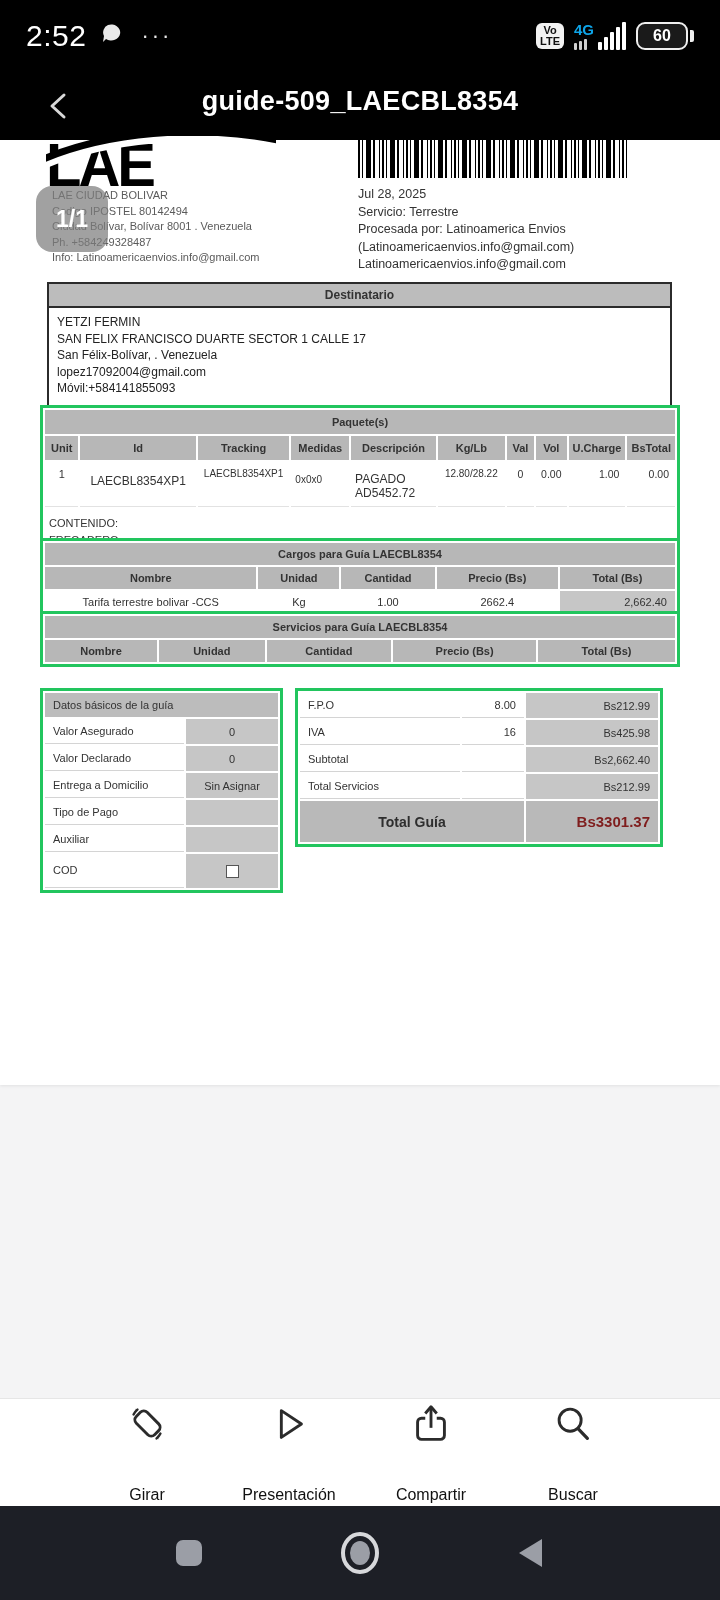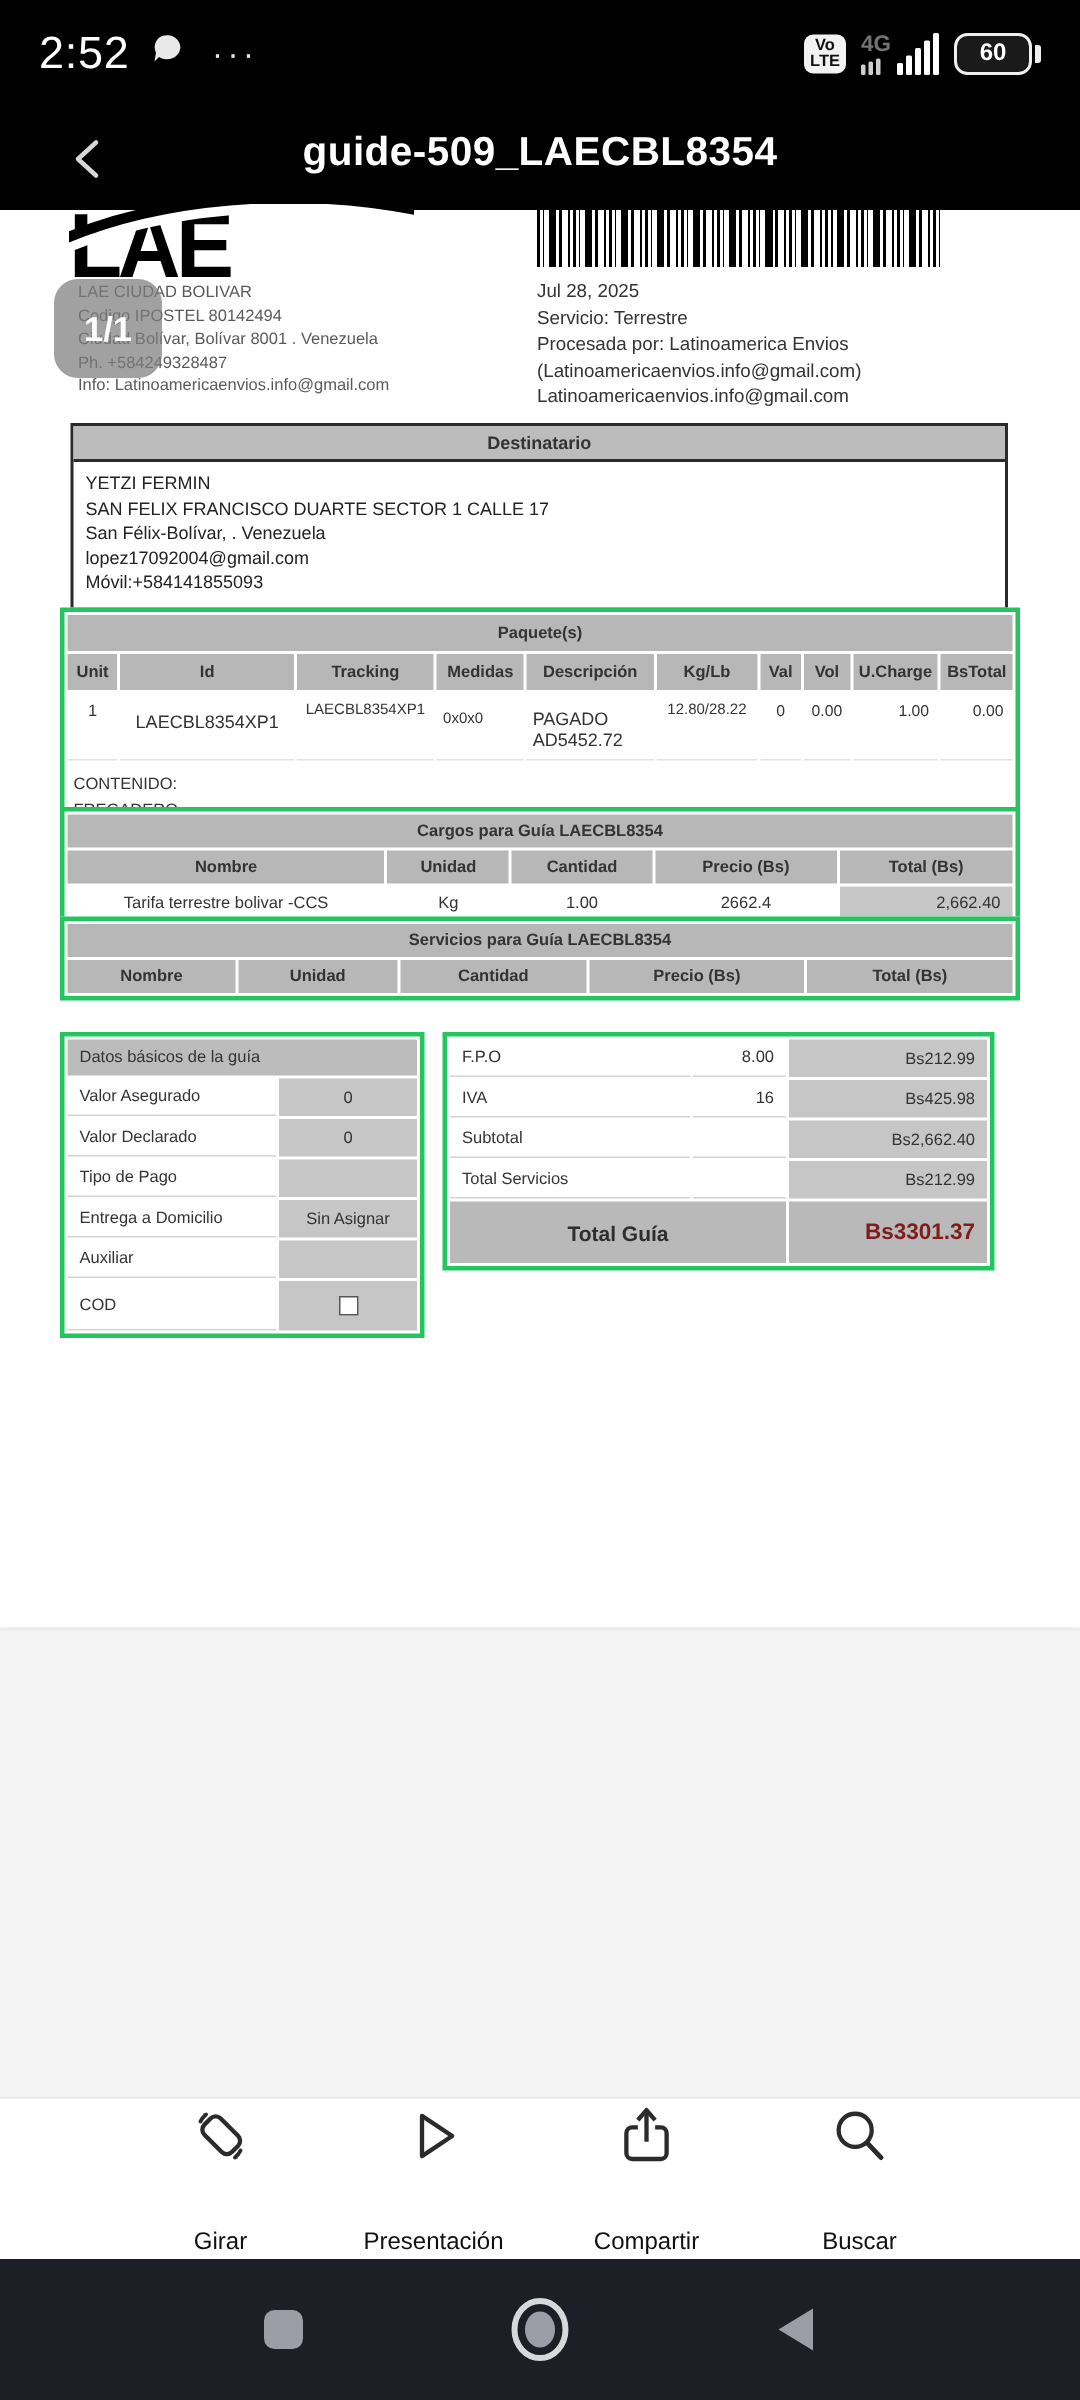--- a/index.html
+++ b/index.html
@@ -8,21 +8,21 @@
 
   
   .status-bar { position:absolute; top:0; left:0; width:720px; height:72px; background:#000;
     display:flex; align-items:center; justify-content:space-between; padding:0 26px; }
   .sb-left { display:flex; align-items:center; gap:14px; }
   .sb-time { color:#fff; font-size:30px; font-weight:400; letter-spacing:0.5px; }
   .sb-right { display:flex; align-items:center; gap:10px; }
   .volte-badge { background:#f2f2f2; color:#111; border-radius:6px; padding:2px 4px;
     font-size:11px; font-weight:700; line-height:11px; text-align:center; }
   .sig-wrap { display:flex; align-items:flex-end; gap:4px; }
-  .sig-4g { color:#737373; font-size:15px; font-weight:700; line-height:14px; }
+  .sig-4g { color:#0ea5e9; font-size:15px; font-weight:700; line-height:14px; }
   .bars { display:flex; align-items:flex-end; gap:2px; }
   .bars i { display:block; width:4px; background:#fff; border-radius:1px; }
   .bars.small i { width:3px; background:#cfcfcf; }
   .battery { display:flex; align-items:center; }
   .battery-body { width:52px; height:28px; border:2.5px solid #efefef; border-radius:9px;
     display:flex; align-items:center; justify-content:center; color:#fff; font-size:16px; font-weight:600; background:#1a1a1a; }
   .battery-nub { width:4px; height:12px; background:#efefef; border-radius:0 2px 2px 0; margin-left:2px; }
 
   
   .app-header { position:absolute; top:72px; left:0; width:720px; height:68px; background:#000; }
@@ -284,26 +284,26 @@
             </tr>
         <tr>
           <td class="lbl">Valor Asegurado</td>
           <td class="val">0</td>
         </tr>
         <tr>
           <td class="lbl">Valor Declarado</td>
           <td class="val">0</td>
         </tr>
         <tr>
+          <td class="lbl">Entrega a Domicilio</td>
+          <td class="val">Sin Asignar</td>
+        </tr>
+        <tr>
           <td class="lbl">Tipo de Pago</td>
           <td class="val"></td>
-        </tr>
-        <tr>
-          <td class="lbl">Entrega a Domicilio</td>
-          <td class="val">Sin Asignar</td>
         </tr>
         <tr>
           <td class="lbl">Auxiliar</td>
           <td class="val"></td>
         </tr>
         <tr>
           <td class="lbl" style="padding:10px 8px">COD</td>
           <td class="val" style="padding:10px 4px"><span class="checkbox"></span></td>
         </tr>
       </tbody>

